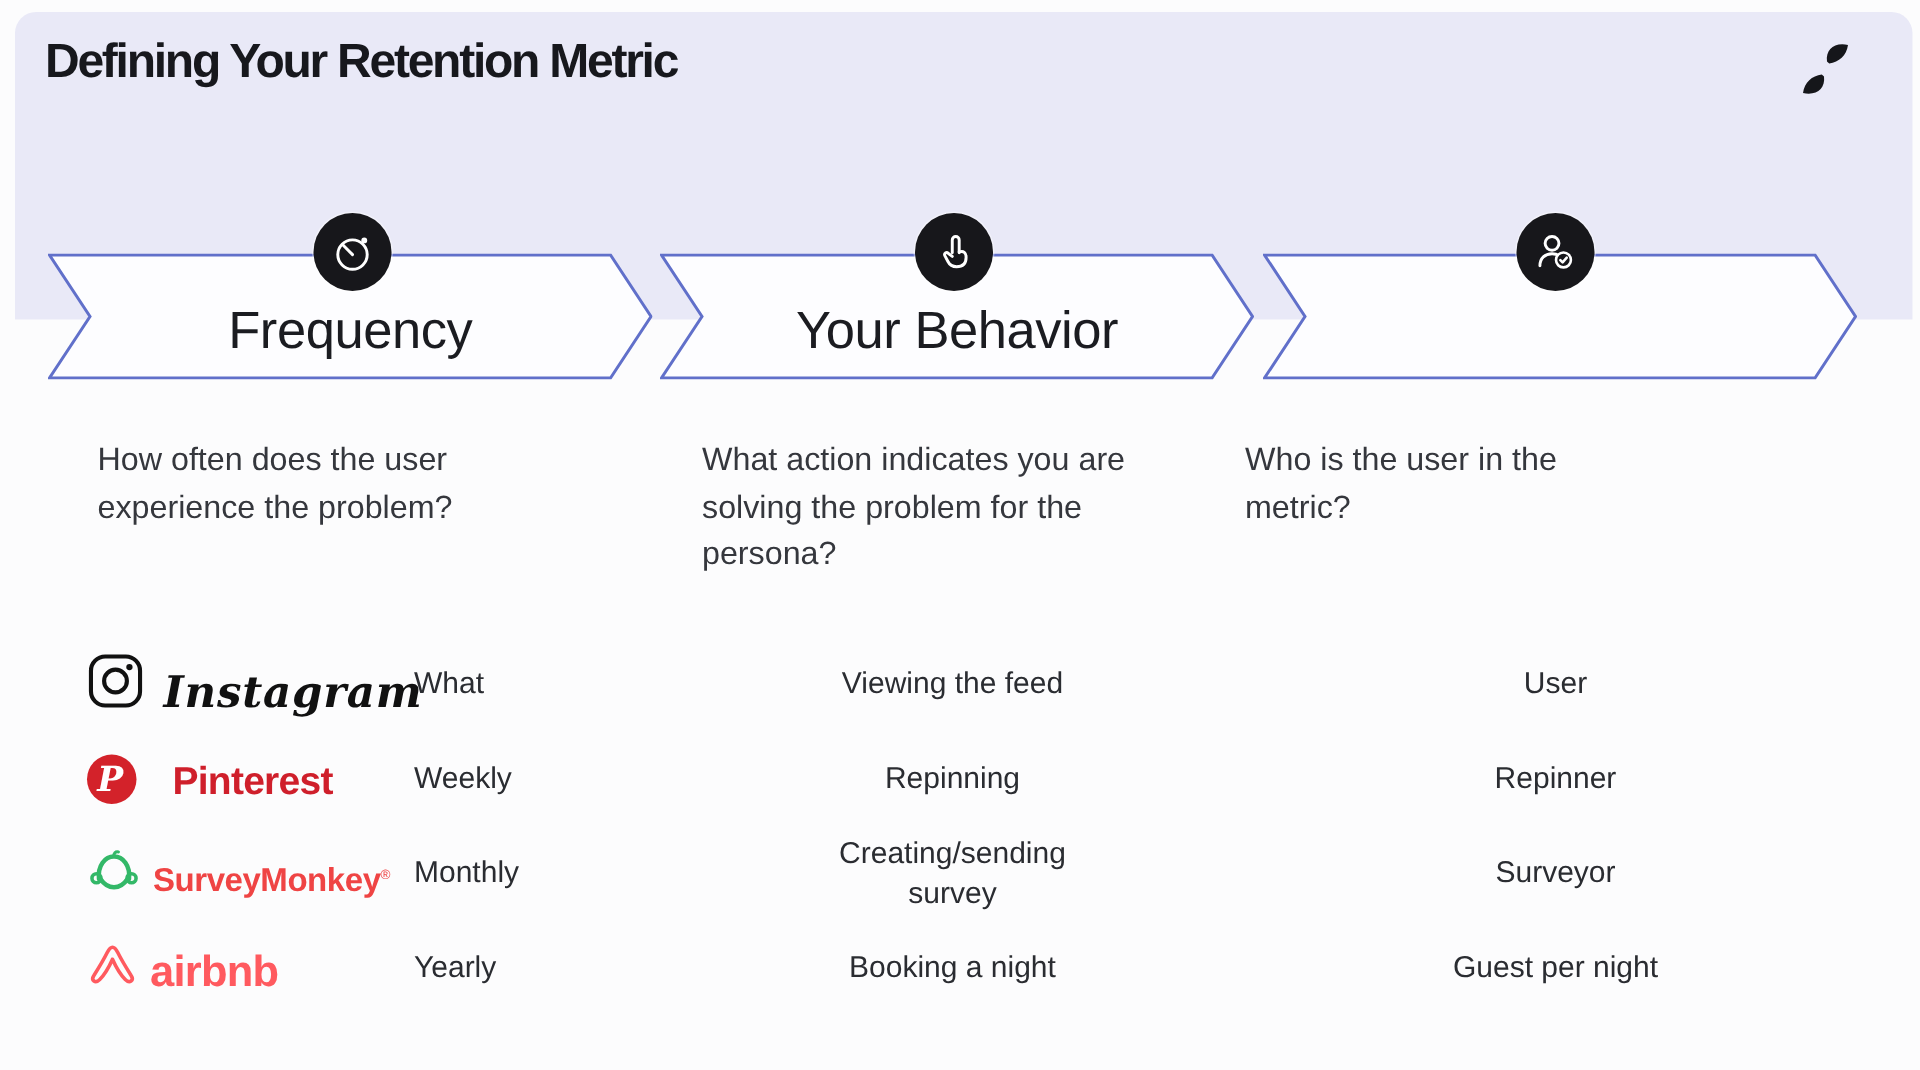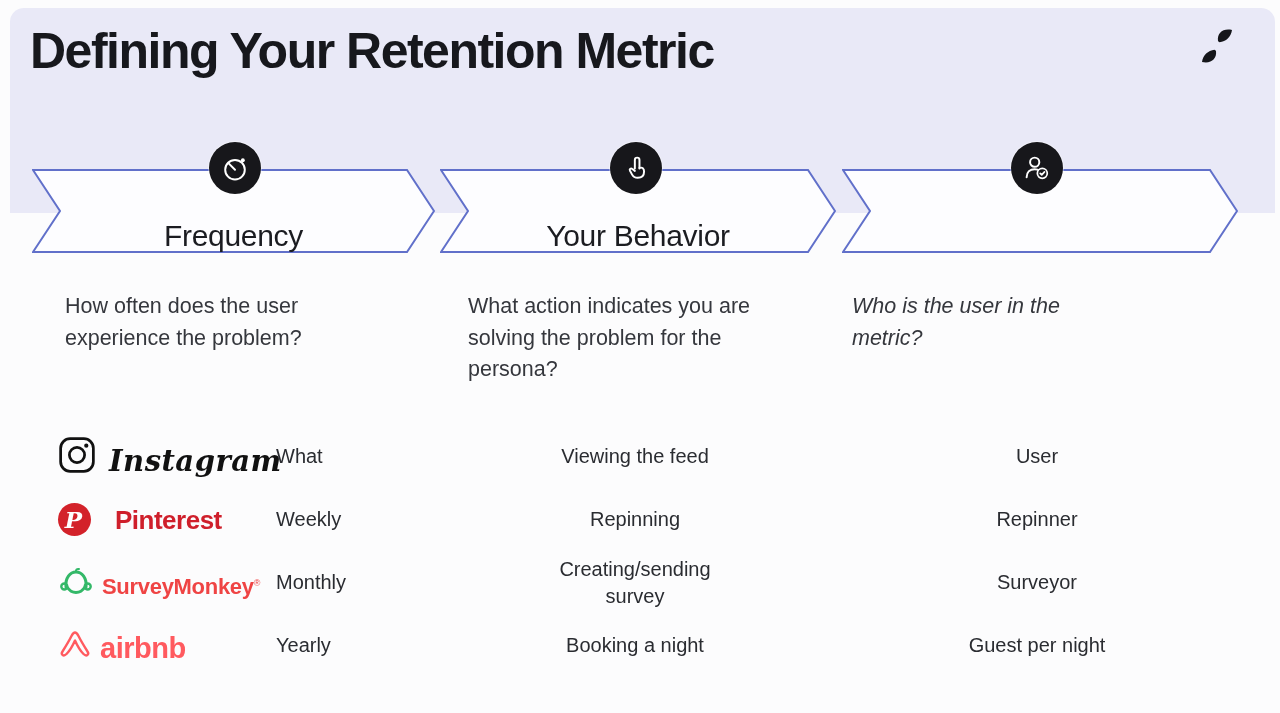--- a/index.html
+++ b/index.html
@@ -7,31 +7,31 @@
     position:relative;width:1280px;height:713px;overflow:hidden;
     background:#fcfcfd;font-family:"Liberation Sans",sans-serif;
     -webkit-font-smoothing:antialiased;
   }
   .header-band{
     position:absolute;left:10px;top:8px;width:1265px;height:205px;
     background:#e9e9f7;border-radius:14px 14px 0 0;
   }
   .title{
     position:absolute;left:30px;top:22px;
-    font-size:50px;font-weight:600;letter-spacing:-1.5px;color:#17181d;
+    font-size:32px;font-weight:600;letter-spacing:-1.5px;color:#17181d;
   }
   .brand{position:absolute;left:1196px;top:26px;width:44px;height:40px;}
 
   
   .banner{position:absolute;top:169px;height:84px;}
   .banner svg{display:block;}
   .banner-label{
-    position:absolute;top:182px;height:84px;box-sizing:border-box;
+    position:absolute;top:167px;height:84px;box-sizing:border-box;
     display:flex;align-items:center;justify-content:center;padding-top:24px;
-    font-size:30px;font-weight:500;color:#1b1c21;letter-spacing:-0.3px;text-align:center;
+    font-size:35px;font-weight:500;color:#1b1c21;letter-spacing:-0.3px;text-align:center;
   }
   .step-icon{
     position:absolute;top:142px;width:52px;height:52px;border-radius:50%;
     background:#17171b;display:flex;align-items:center;justify-content:center;
     box-shadow:0 0 0 1px rgba(255,255,255,0.4);
   }
 
   .question{
     position:absolute;top:291px;
     font-size:21.5px;line-height:31.5px;color:#35373d;
@@ -116,21 +116,21 @@
     <svg width="30" height="30" viewBox="0 0 26 26">
       <circle cx="11" cy="8" r="4" stroke="#fff" stroke-width="1.7" fill="none"></circle>
       <path d="M4 21 c0-4.5 3-7 7-7 c1.5 0 3 0.4 4 1.2" stroke="#fff" stroke-width="1.7" fill="none" stroke-linecap="round"></path>
       <circle cx="17.6" cy="17.6" r="4.3" stroke="#fff" stroke-width="1.5" fill="#17171b"></circle>
       <path d="M15.8 17.7 l1.3 1.3 2.4-2.7" stroke="#fff" stroke-width="1.5" fill="none" stroke-linecap="round" stroke-linejoin="round"></path>
     </svg>
   </div>
 
   <div class="question" style="left:65px;width:300px;">How often does the user experience the problem?</div>
   <div class="question" style="left:468px;width:285px;">What action indicates you are solving the problem for the persona?</div>
-  <div class="question" style="left:852px;width:265px;font-style:italic;">Who is the user in the metric?</div>
+  <div class="question" style="left:830px;width:265px;">Who is the user in the metric?</div>
 
   <div class="table">
 
     <div class="logo-cell">
       <span>
         <svg width="38" height="38" viewBox="0 0 36 36">
           <rect x="2.5" y="2.5" width="31" height="31" rx="9" stroke="#111" stroke-width="2.6" fill="none"></rect>
           <circle cx="18" cy="18" r="7.2" stroke="#111" stroke-width="2.6" fill="none"></circle>
           <circle cx="26.8" cy="9.2" r="2" fill="#111"></circle>
         </svg>

